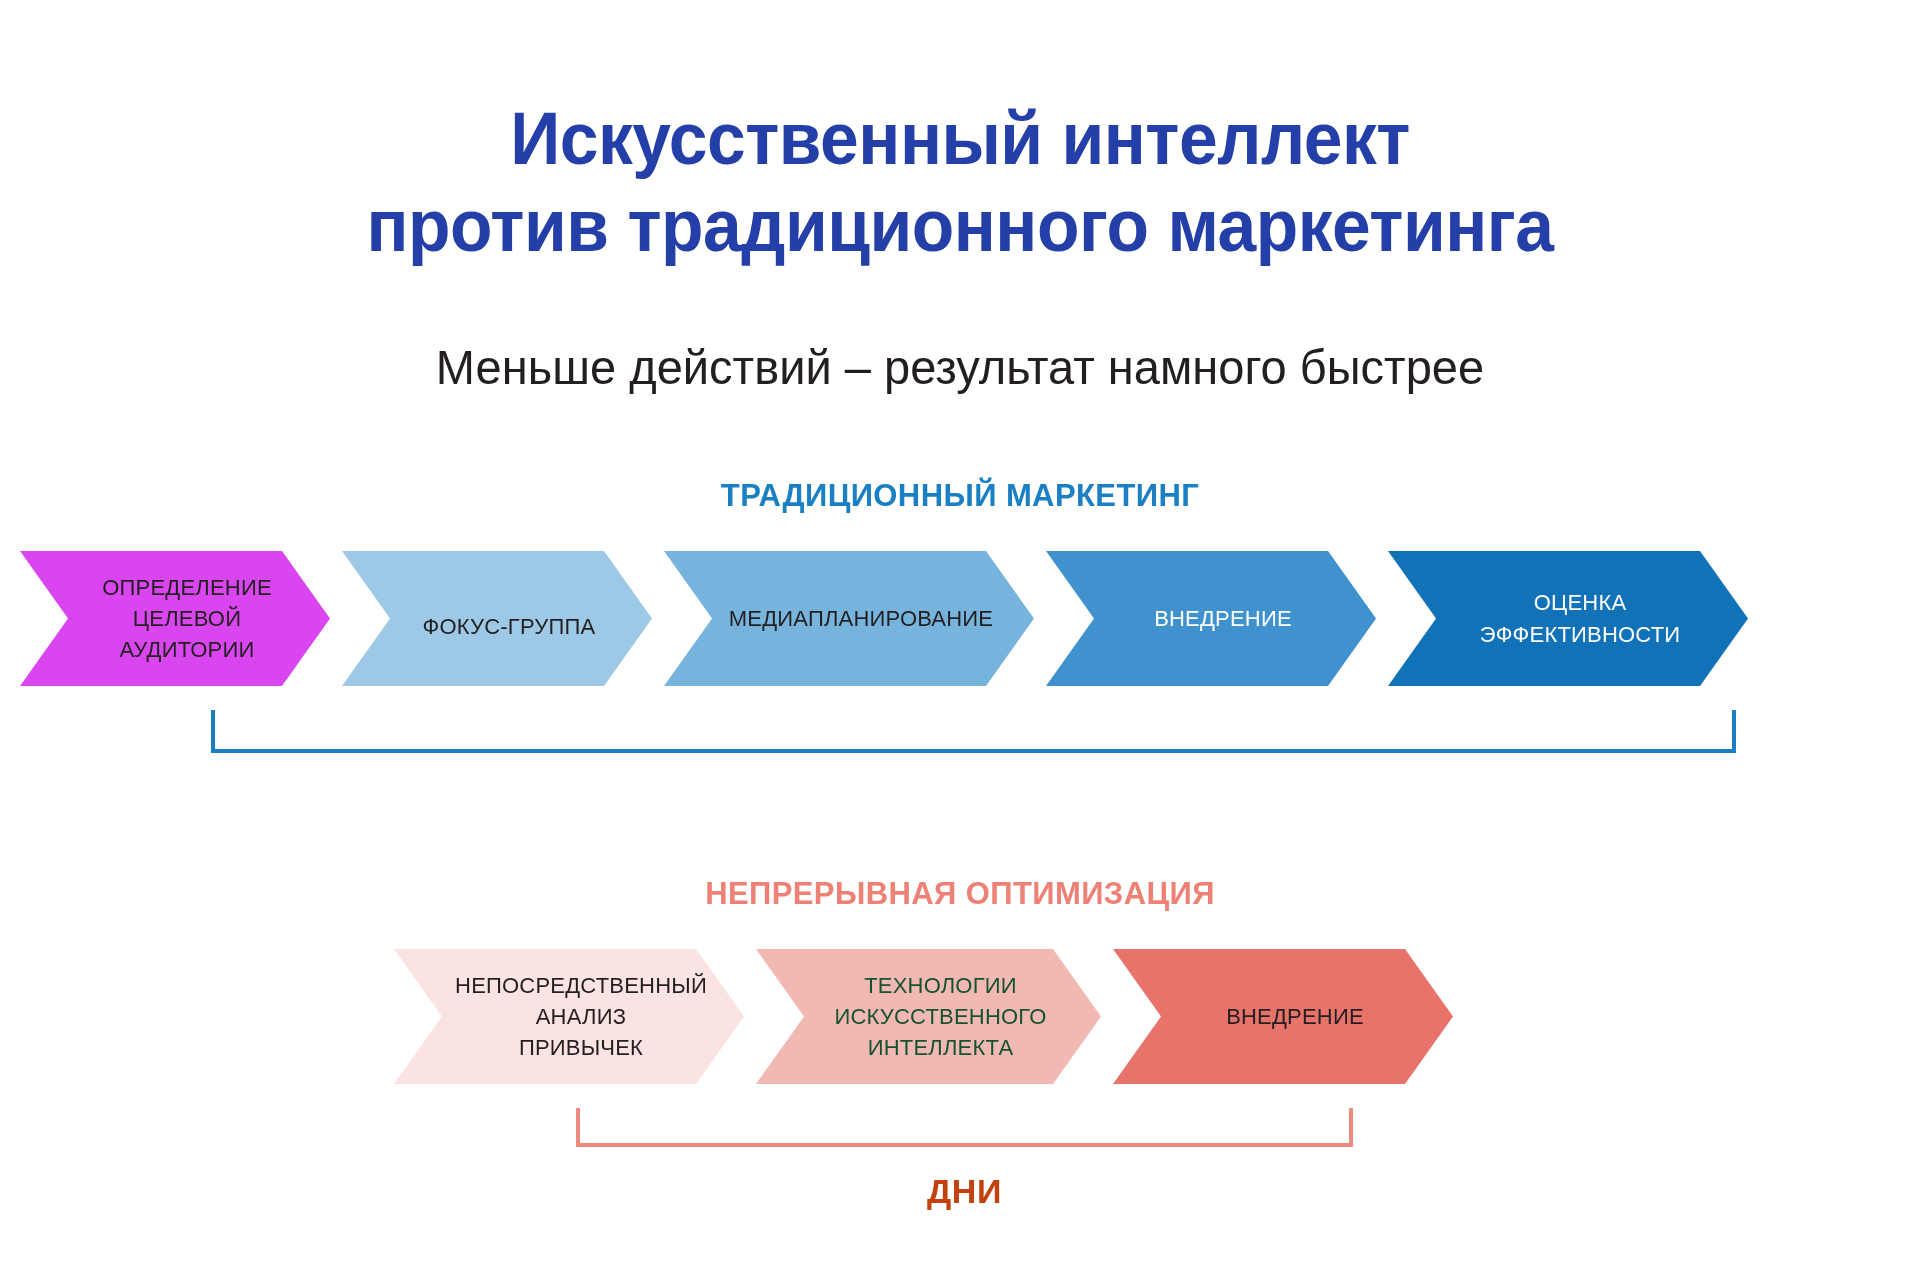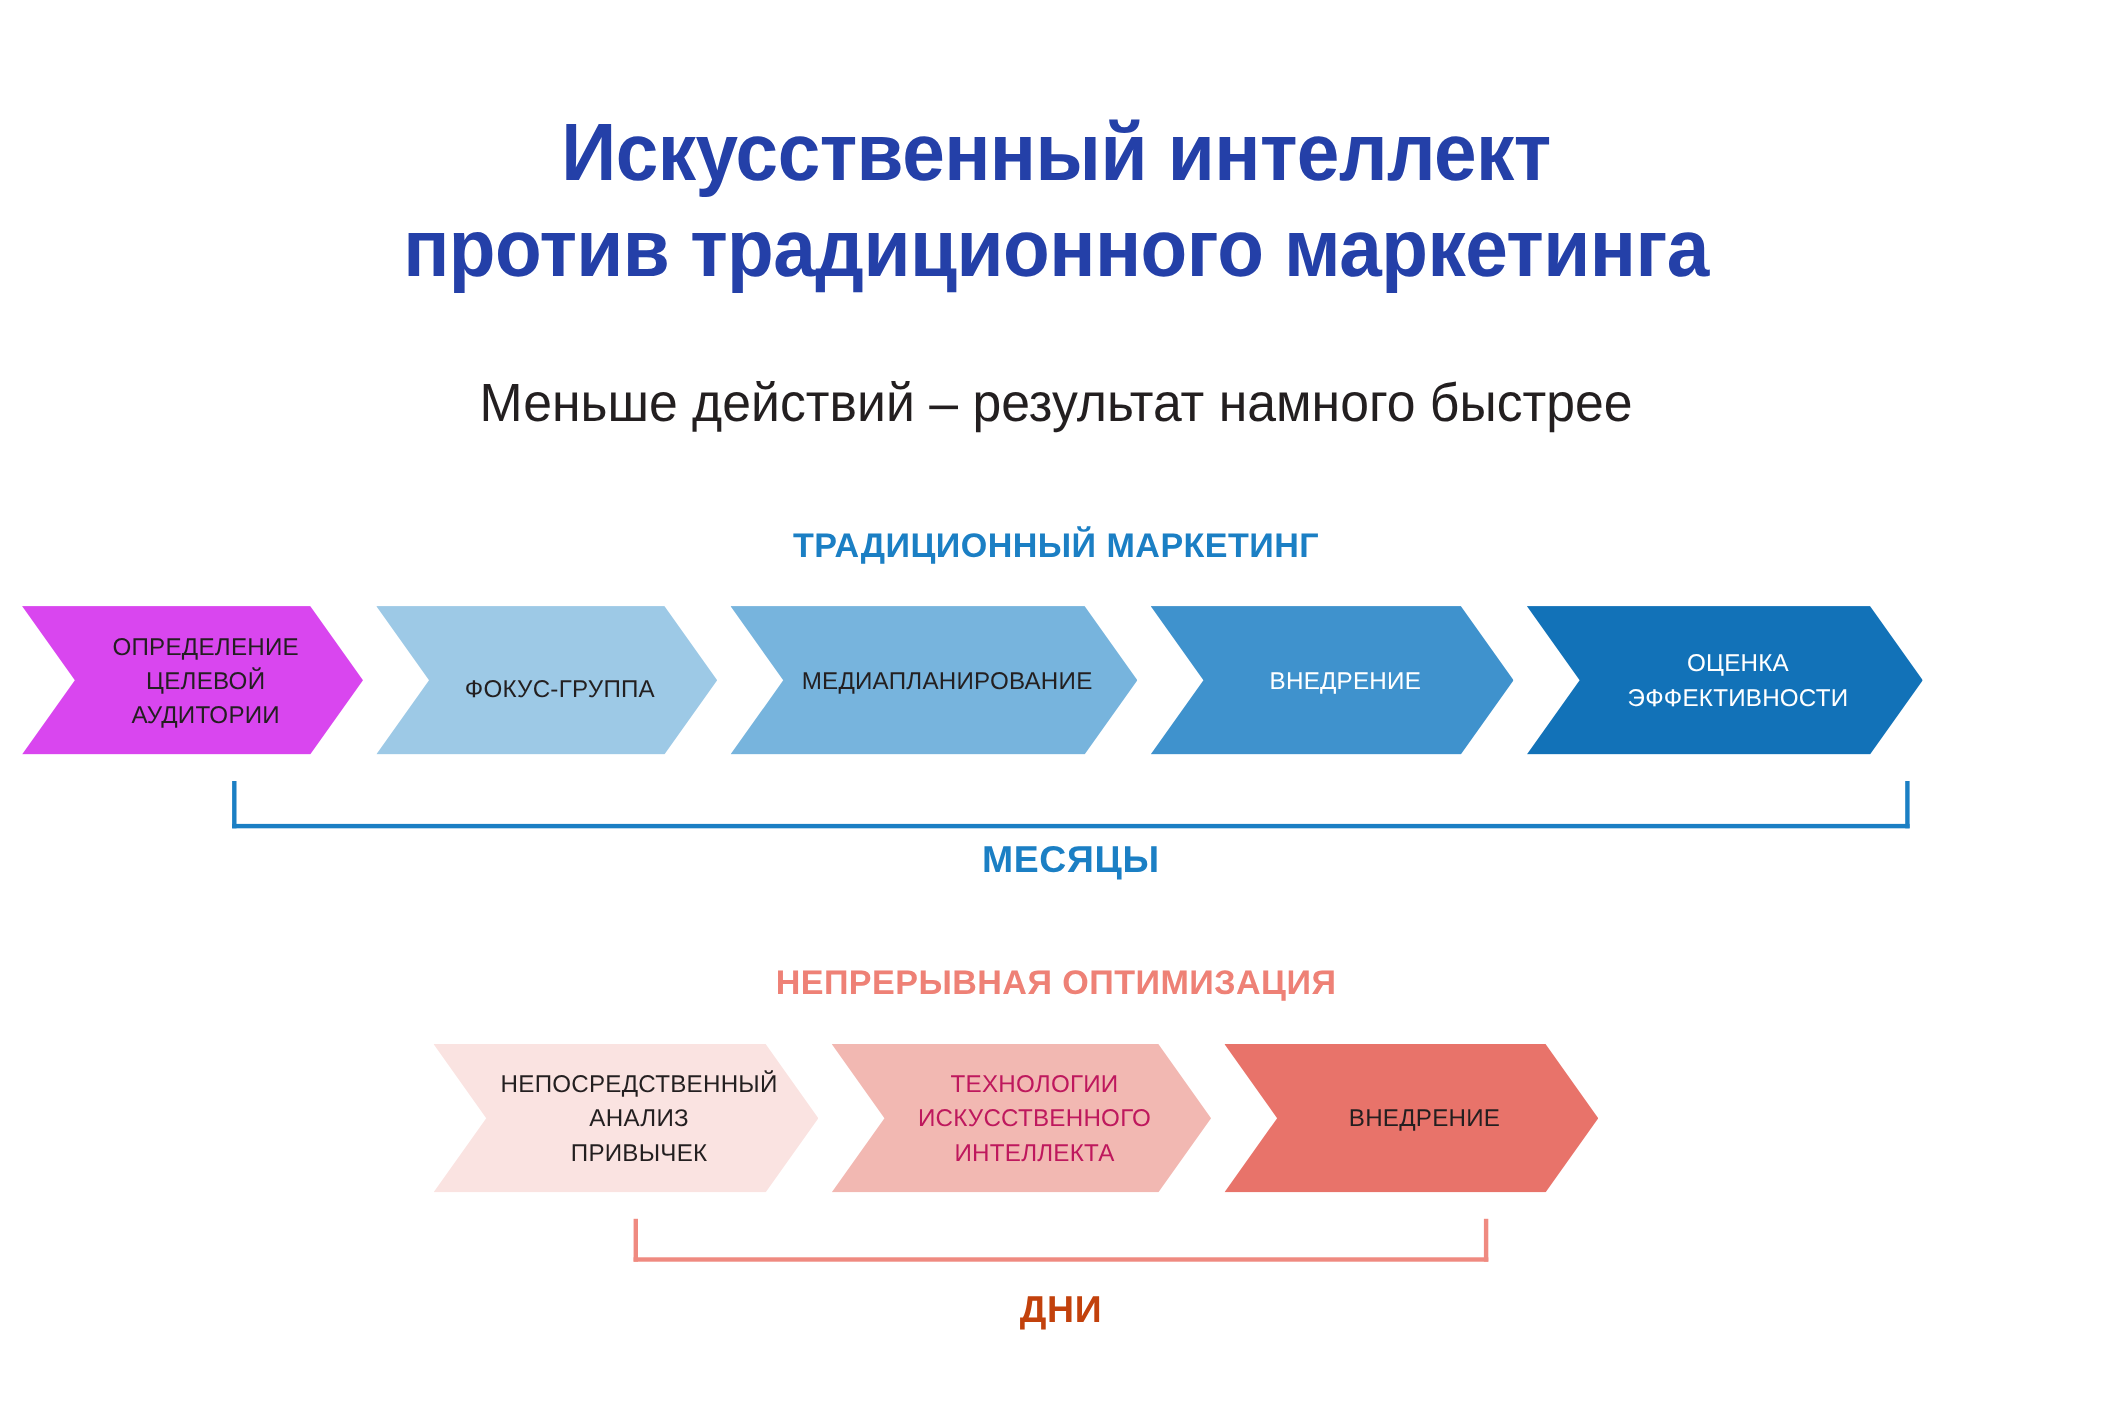--- a/index.html
+++ b/index.html
@@ -176,32 +176,31 @@
     <div class="chev" style="width:330px;background:#3f92cd;">
       <span class="chev-label" style="color:#ffffff;">ВНЕДРЕНИЕ</span>
     </div>
     <div class="chev" style="width:360px;background:#1272b8;">
       <span class="chev-label" style="color:#ffffff;">ОЦЕНКА
 ЭФФЕКТИВНОСТИ</span>
     </div>
   </div>
 
   <div class="bracket blue"></div>
-  <div class="bracket-caption blue">МЕСЯЦЫ</div>
 
   <div class="section-header red">НЕПРЕРЫВНАЯ ОПТИМИЗАЦИЯ</div>
 
   <div class="chev-row red">
     <div class="chev" style="width:350px;background:#fae3e1;justify-content:center;">
       <span class="chev-label" style="color:#231f20;">НЕПОСРЕДСТВЕННЫЙ
 АНАЛИЗ
 ПРИВЫЧЕК</span>
     </div>
     <div class="chev" style="width:345px;background:#f2b8b2;">
-      <span class="chev-label" style="color:#be185d;">ТЕХНОЛОГИИ
+      <span class="chev-label" style="color:#14532d;">ТЕХНОЛОГИИ
 ИСКУССТВЕННОГО
 ИНТЕЛЛЕКТА</span>
     </div>
     <div class="chev" style="width:340px;background:#e8736a;">
       <span class="chev-label" style="color:#231f20;">ВНЕДРЕНИЕ</span>
     </div>
   </div>
 
   <div class="bracket red"></div>
   <div class="bracket-caption red">ДНИ</div>

